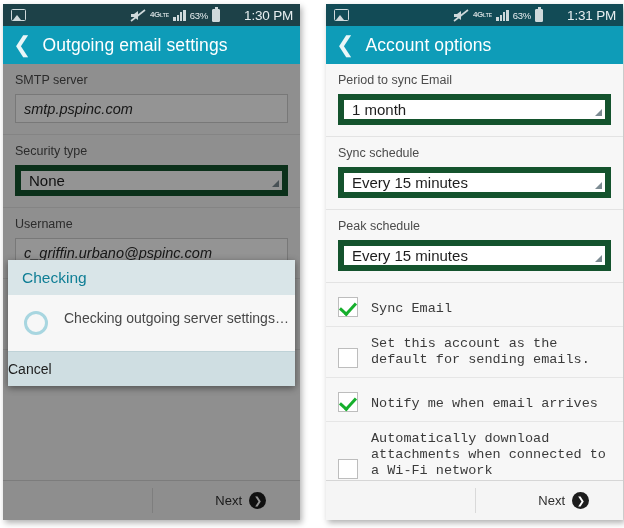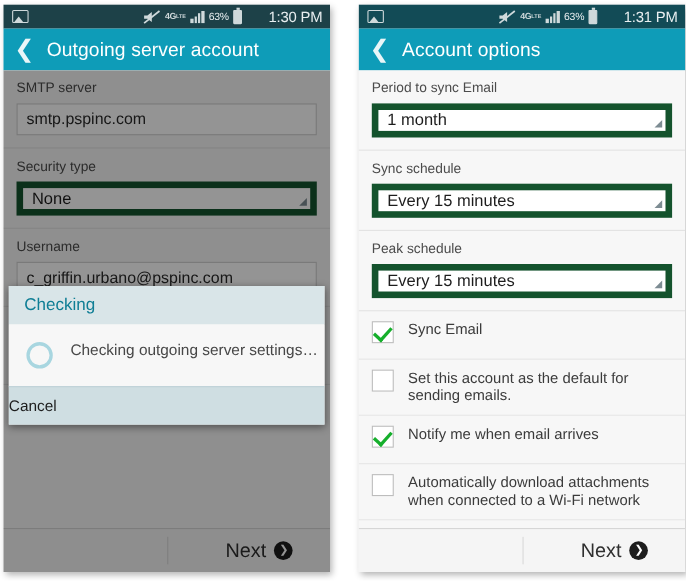--- a/index.html
+++ b/index.html
@@ -83,45 +83,46 @@
   .body { background:#f7f7f7; height: calc(100% - 60px); position:relative; }
 
   .field { padding: 9px 12px 11px 12px; border-bottom:1px solid #e3e3e3; }
   .field-label { font-size:12.5px; color:#4c4c4c; margin-bottom:7px; }
   .textbox {
     height: 29px;
     background:#ffffff;
     border:1px solid #cfcfcf;
     display:flex; align-items:center;
     padding: 0 8px;
-    font-size:14.5px; color:#2a2a2a;
+    font-size:14.5px; color:#2a2a2a;font-style:italic;
   }
   .spinner {
     height: 31px;
     background:#ffffff;
     border:6px solid #14532d;
     display:flex; align-items:center;
     padding: 0 8px;
     font-size:15px; color:#1d1d1d;
     position:relative;
   }
   .spinner::after {
     content:""; position:absolute; right:3px; bottom:3px;
     width:0;height:0;
     border-left:7px solid transparent;
     border-bottom:7px solid #7d8c93;
   }
   .pwd-dots { letter-spacing:1.6px; font-size:13px; color:#2a2a2a; }
 
   
   .cbrow {
-    display:flex; align-items:flex-start;
+    display:flex; align-items:flex-end;
     padding: 9px 12px;
     border-bottom:1px solid #e6e6e6;
     min-height: 44px;
+    font-family: Liberation Mono, monospace;
   }
   .cb {
     width:20px; height:20px; flex:0 0 20px;
     border:1px solid #bdbdbd; background:#ffffff;
     margin-right:13px;
     position:relative;
   }
   .cb.checked::after{
     content:""; position:absolute;
     left:4px; top:1px;
@@ -137,21 +138,21 @@
     position:absolute; left:0; right:0; bottom:0;
     height:40px; background:#f5f5f5;
     border-top:1px solid #d6d6d6;
     display:flex; align-items:center; justify-content:flex-end;
   }
   .nextbar .divider {
     position:absolute; left:50%; top:7px; bottom:7px;
     width:1px; background:#d9d9d9;
   }
   .next-btn { display:flex; align-items:center; gap:7px; padding-right:34px; }
-  .next-label { font-size:18px; color:#2f2f2f;text-align:center; }
+  .next-label { font-size:13px; color:#2f2f2f;text-align:center; }
   .next-circle {
     width:17px; height:17px; border-radius:50%;
     background:#1d1d1d; color:#ffffff;
     display:flex; align-items:center; justify-content:center;
     font-size:10px; line-height:10px; padding-left:1px;
   }
 
   
   .dim {
     position:absolute; inset:0;
@@ -222,21 +223,21 @@
             <i></i>
         </span>
         <span class="batt-pct">63%</span>
         <span class="ico-batt"></span>
         <span class="clock">1:30 PM</span>
       </div>
     </div>
 
     <div class="actionbar">
       <span class="back-chevron">❮</span>
-      <span class="ab-title">Outgoing server account</span>
+      <span class="ab-title">Outgoing email settings</span>
     </div>
 
     <div class="body">
 
       <div class="field">
         <div class="field-label">SMTP server</div>
         <div class="textbox">smtp.pspinc.com</div>
       </div>
 
       <div class="field">

